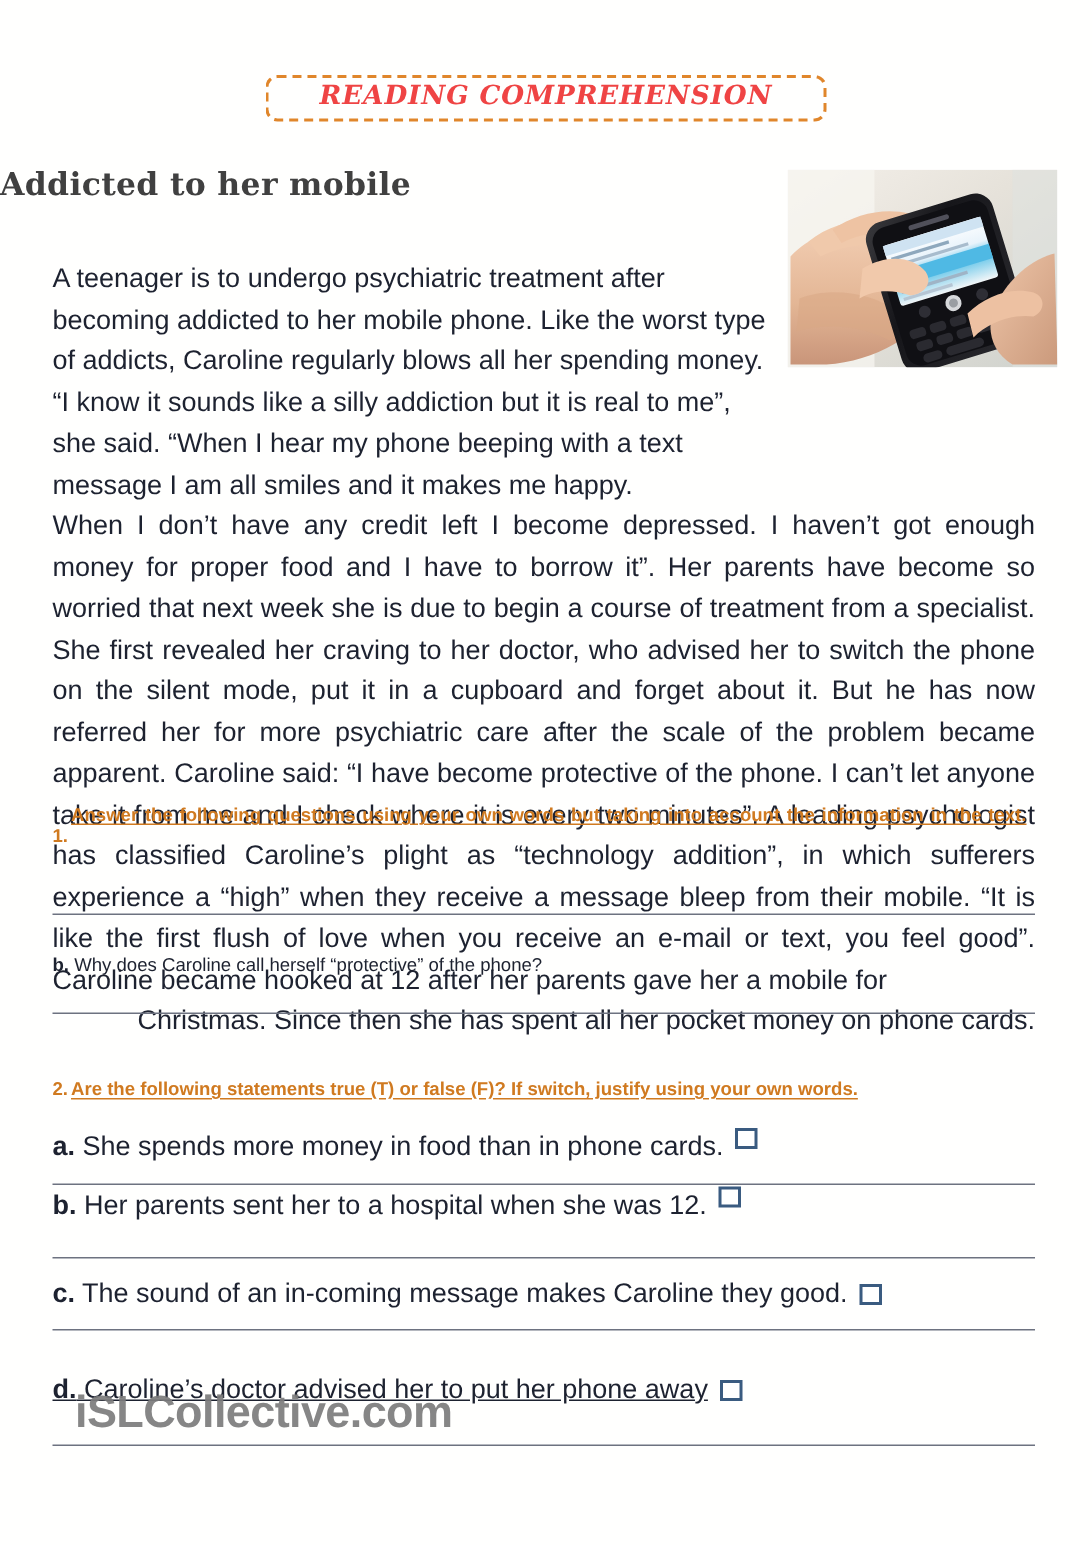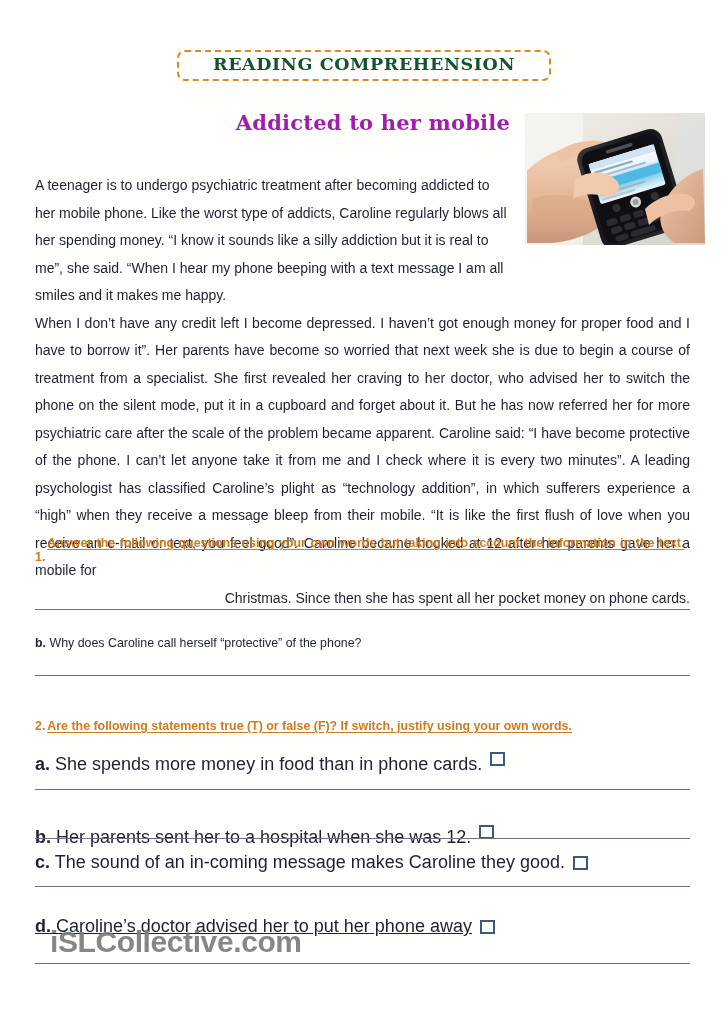--- a/index.html
+++ b/index.html
@@ -31,38 +31,39 @@
   }
   .banner {
     display: inline-block;
     border: 2px dashed #e0862b;
     border-radius: 8px;
     padding: 4px 34px 5px 34px;
     line-height: 1;
   }
   .banner-text {
     font-family: "DejaVu Serif", serif;
+    font-style: italic;
     font-weight: bold;
     font-size: 17.5px;
     letter-spacing: 0.6px;
-    color: #14532d;
+    color: #ef4444;
     white-space: nowrap;
   }
 
   
   .title {
     position: absolute;
     top: 110px;
     left: 0;
     width: 510px;
-    text-align: right;
+    text-align: left;
     font-family: "DejaVu Serif", serif;
     font-weight: bold;
     font-size: 21px;
-    color: #a21caf;
+    color: #404040;
     letter-spacing: 0.2px;
   }
 
   
   .photo {
     position: absolute;
     left: 525px;
     top: 113px;
     width: 180px;
     height: 132px;
@@ -71,21 +72,21 @@
   }
   .photo svg { display: block; }
 
   
   .article {
     position: absolute;
     left: 35px;
     top: 172px;
     width: 655px;
     font-family: "Liberation Sans", sans-serif;
-    font-size: 14px;
+    font-size: 18px;
     color: #1d2230;
     line-height: 27.5px;
   }
   .article p { margin: 0; }
   .para-narrow { width: 478px; text-align: left; }
   .para-just { text-align: justify; text-justify: inter-word; }
   .para-just.last { text-align: right; }
 
   
   .q-heading {
@@ -150,21 +151,21 @@
     width: 15px;
     height: 14px;
     border: 2px solid #3a5b80;
     background: #ffffff;
     vertical-align: middle;
     margin-left: 8px;
     box-sizing: border-box;
   }
   .checkbox.raised { vertical-align: 4px; }
   .st-a { top: 752px; }
-  .st-b { top: 825px; }
+  .st-b { top: 791px; }
   .st-c { top: 852px; }
   .st-d { top: 916px; text-decoration: underline; }
 
   
   .watermark {
     position: absolute;
     left: 50px;
     top: 925px;
     font-family: "Liberation Sans", sans-serif;
     font-weight: bold;

